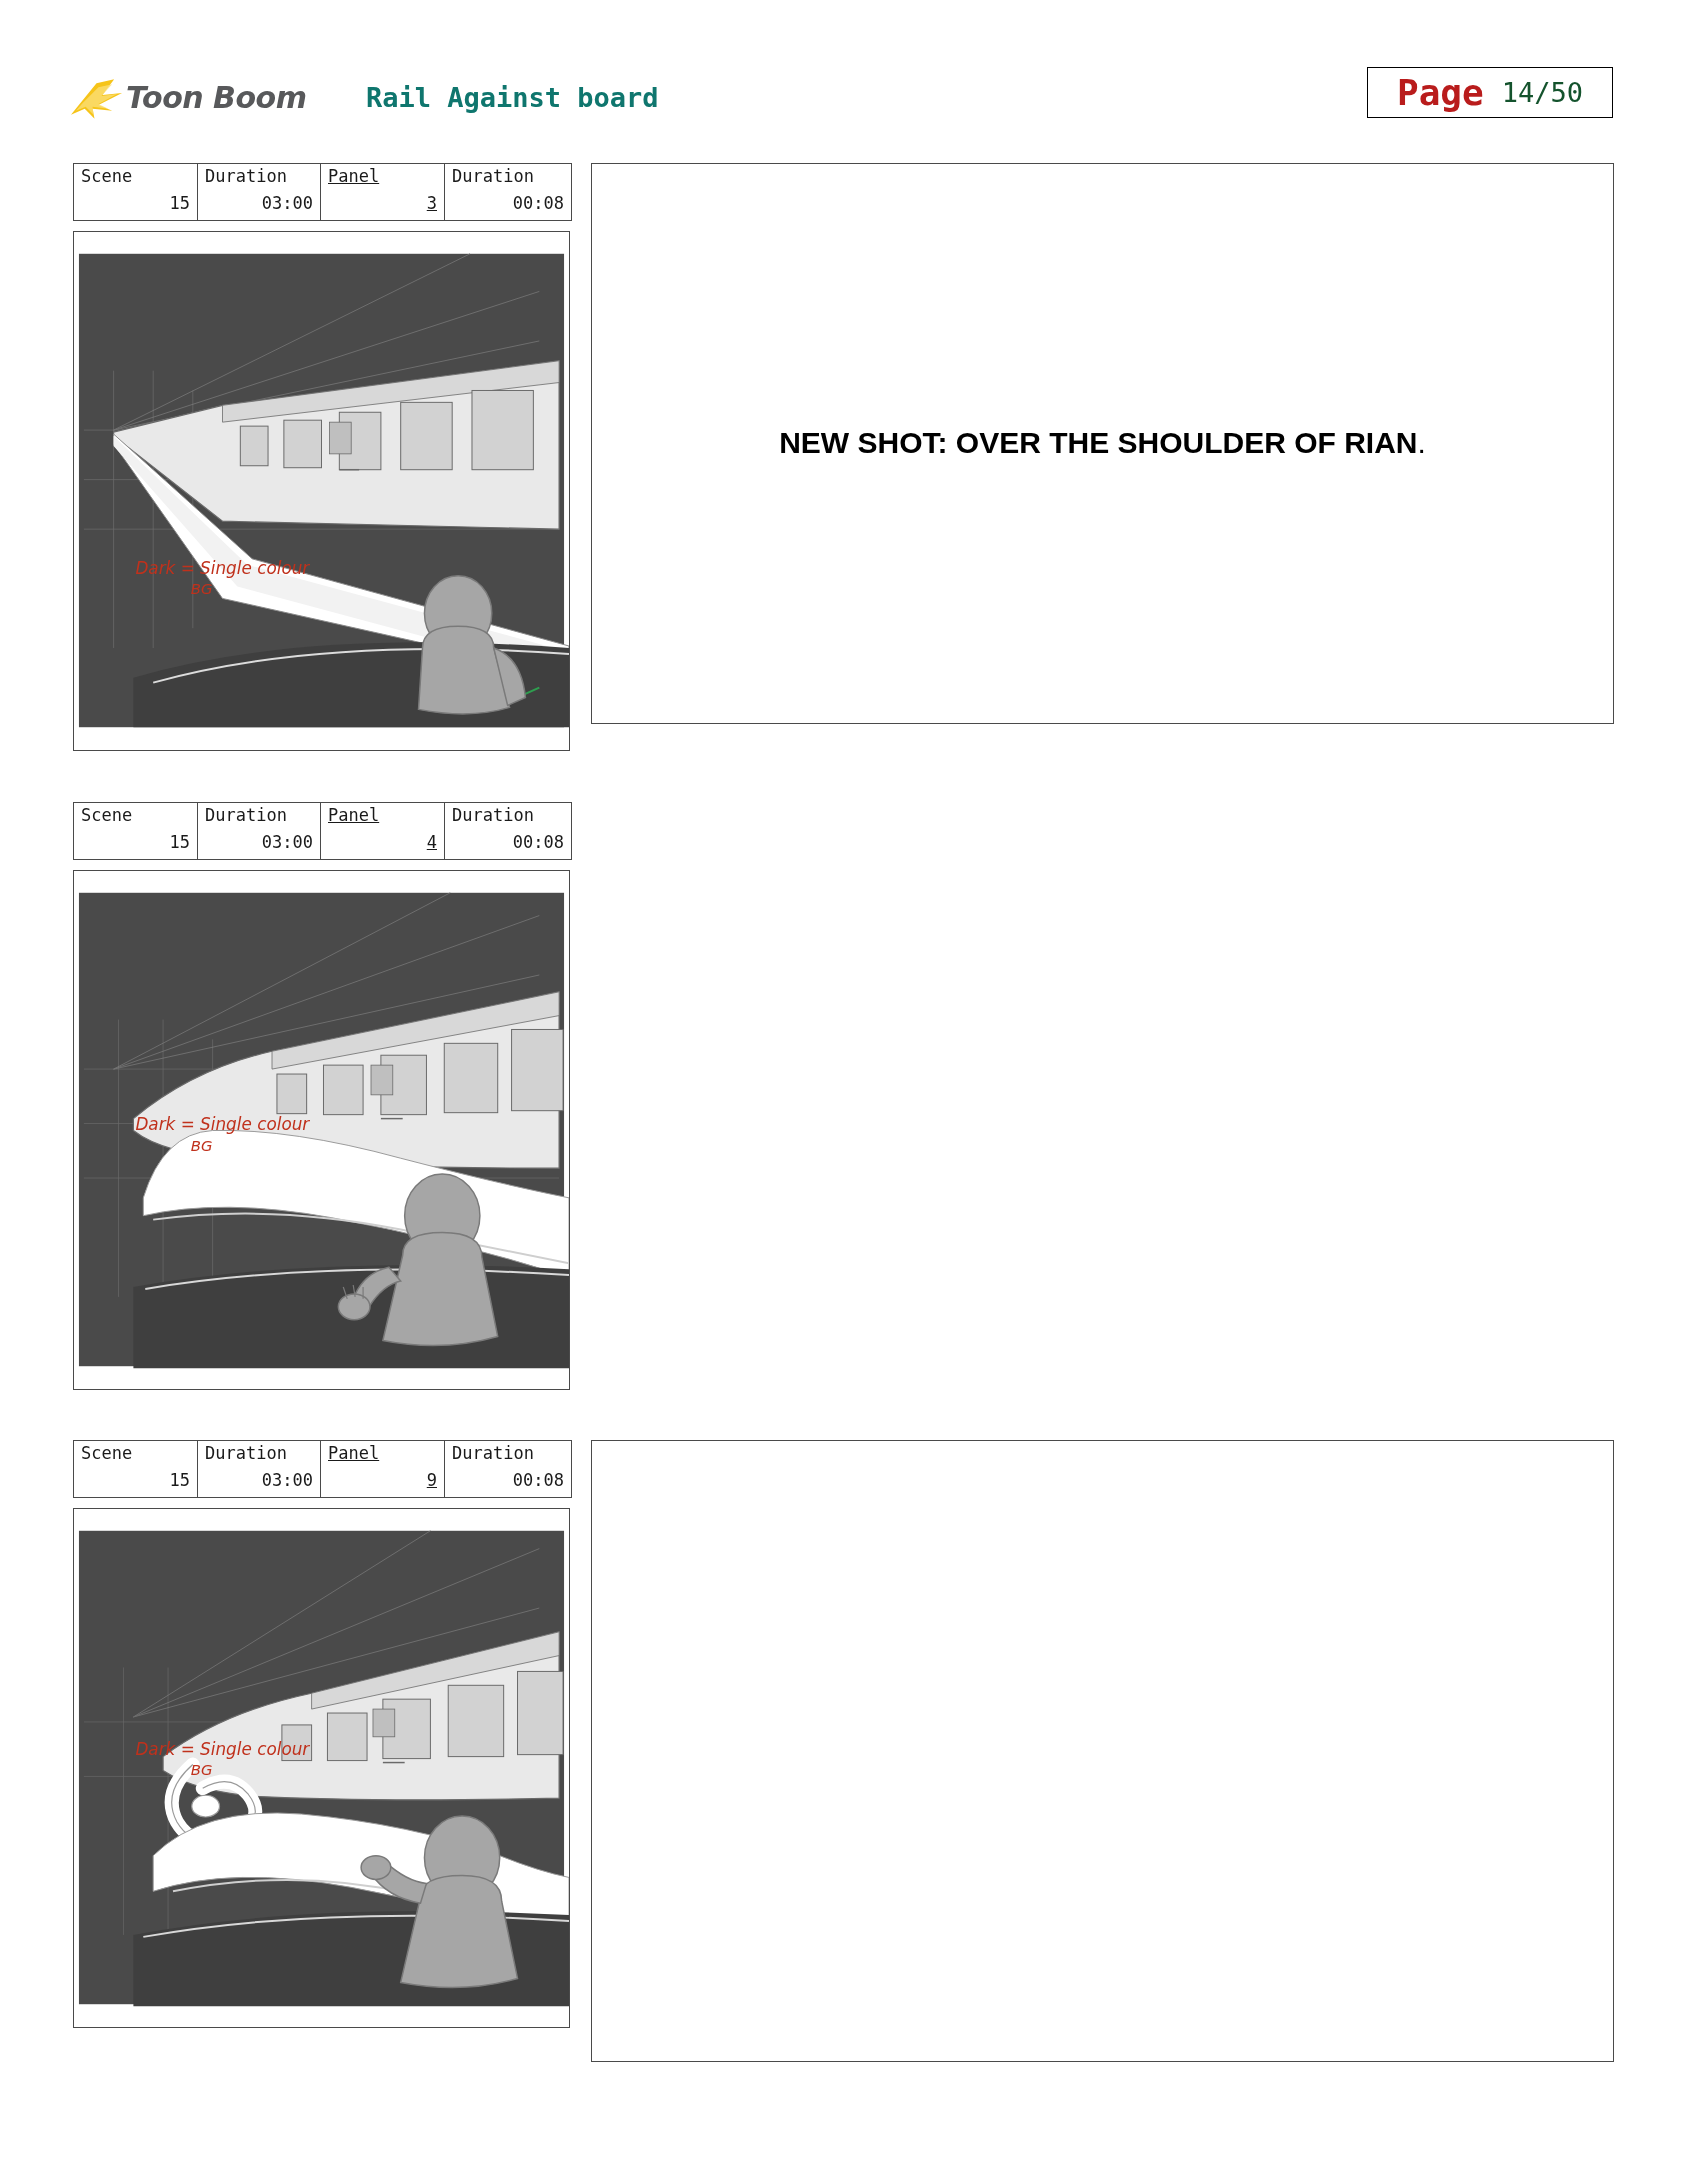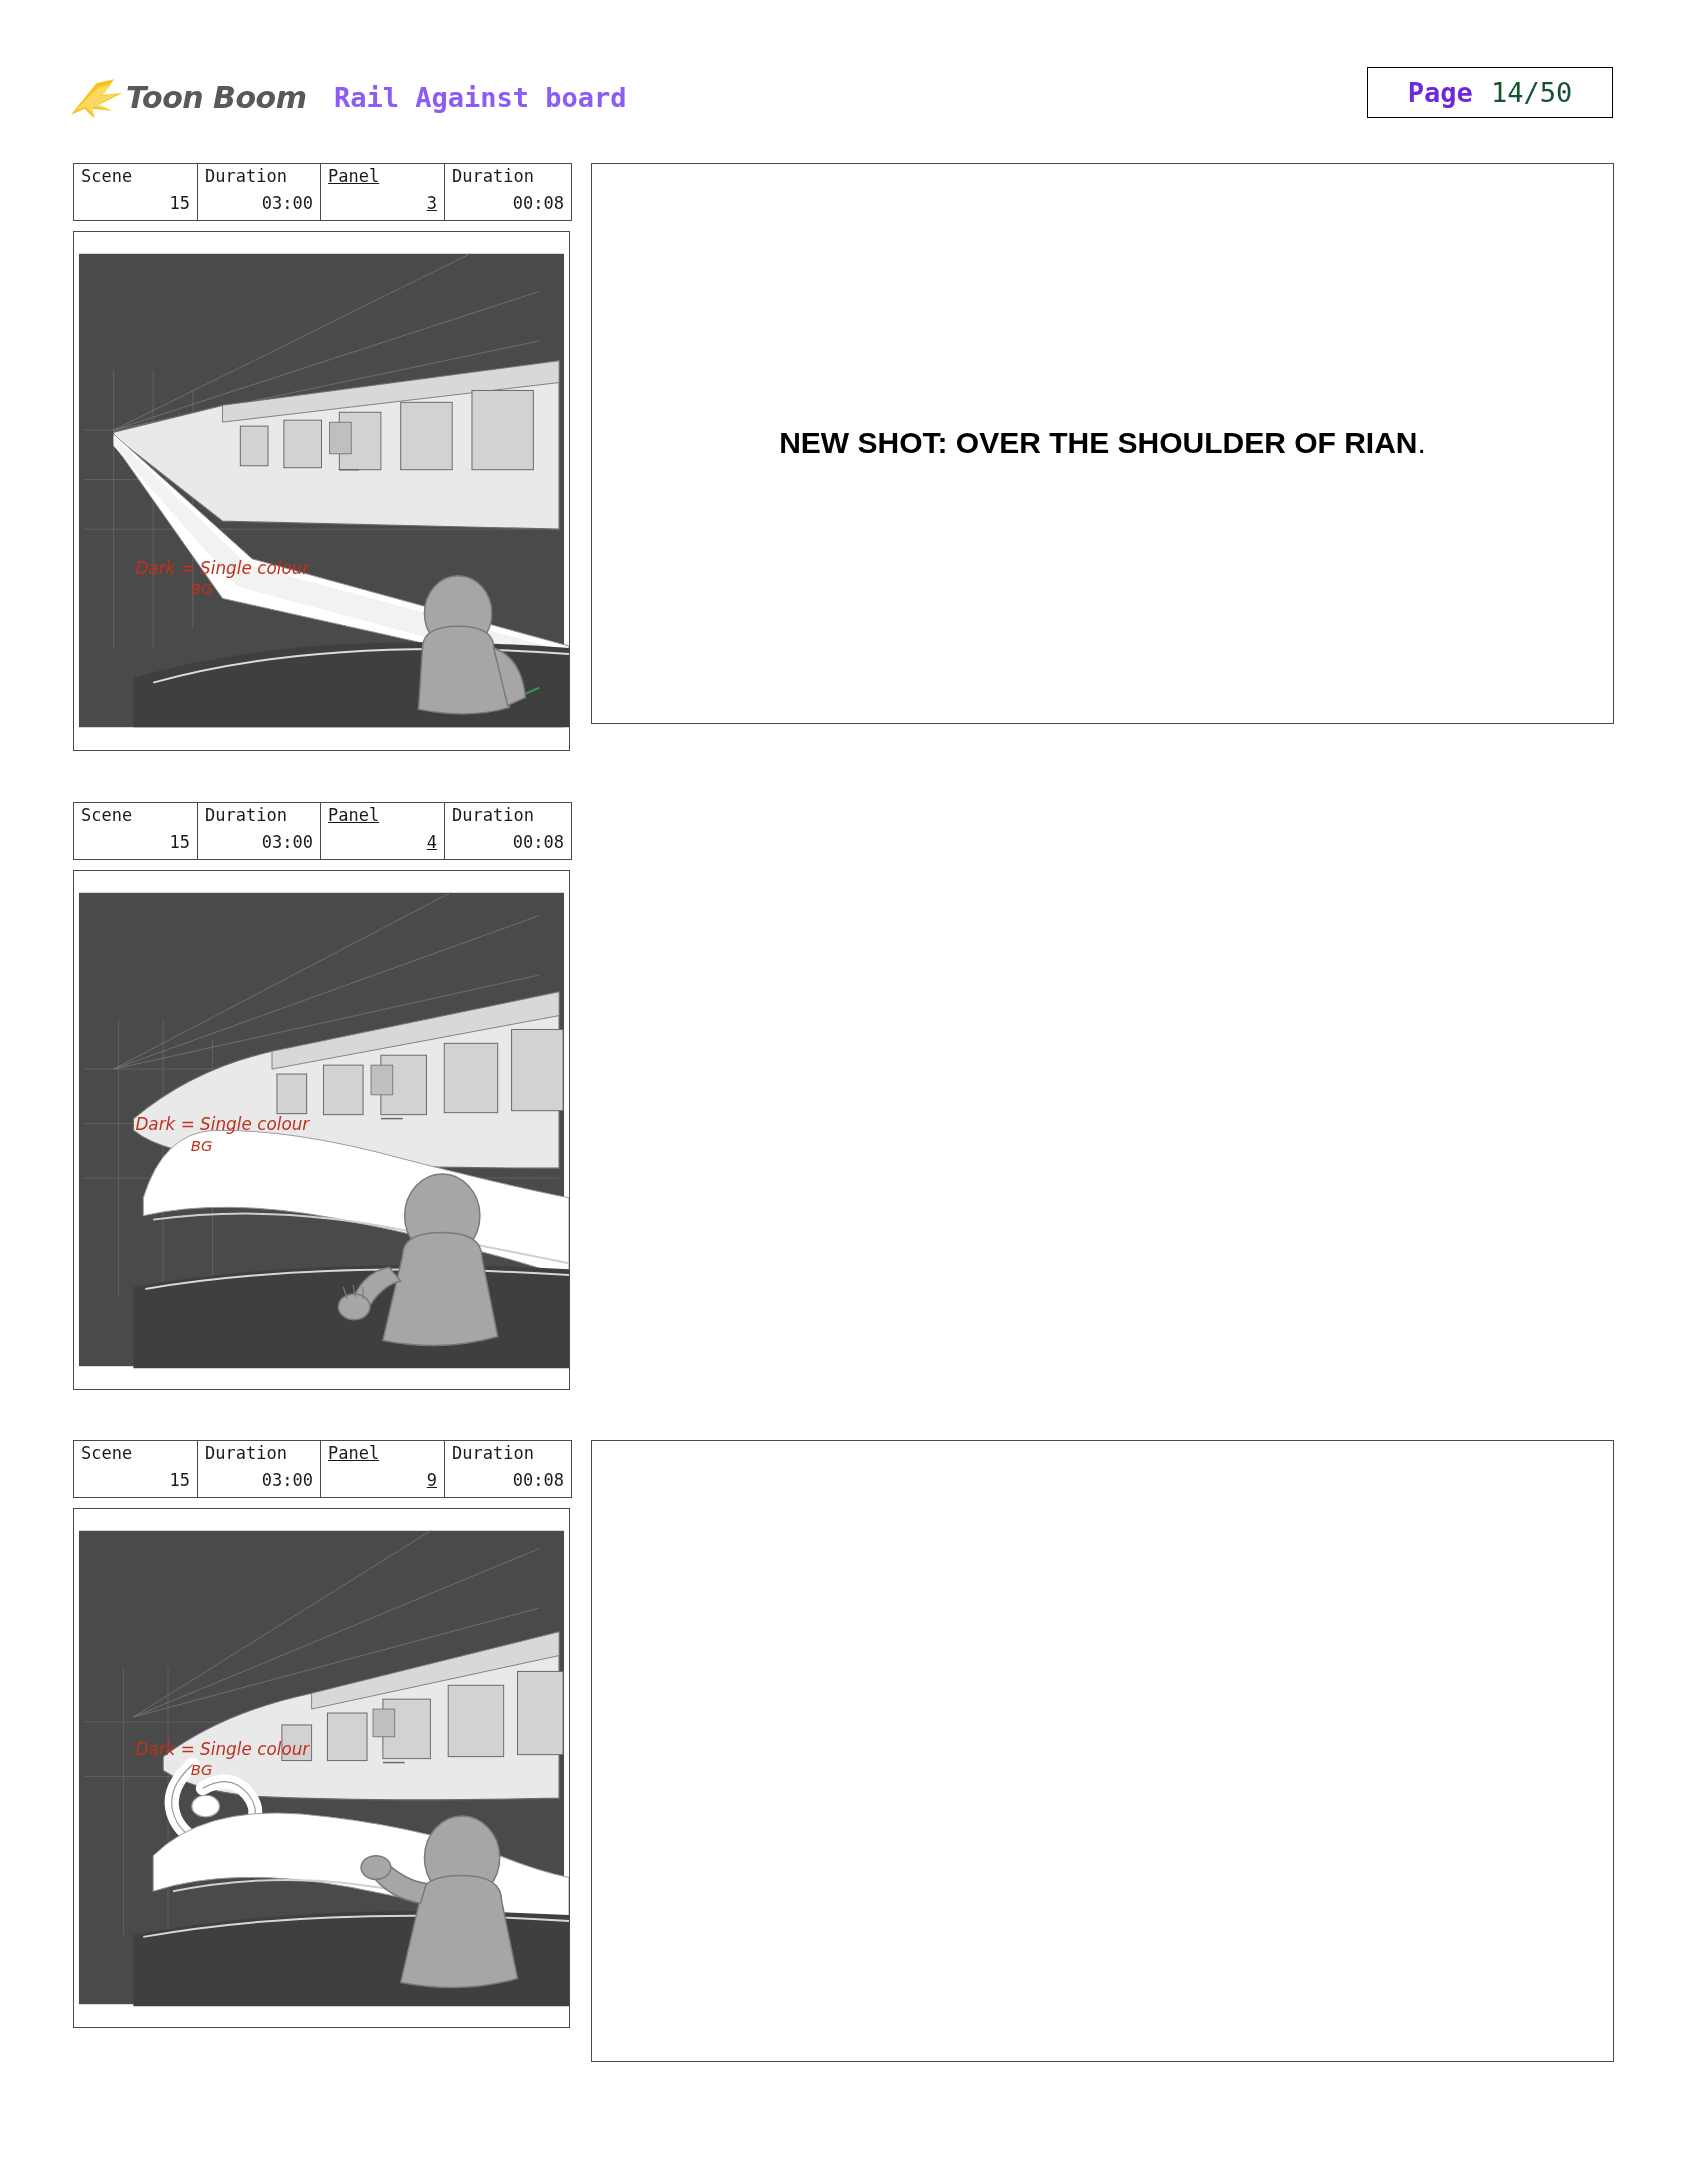--- a/index.html
+++ b/index.html
@@ -37,39 +37,39 @@
     font-size: 30px;
     color: #58595b;
     letter-spacing: -0.5px;
     margin-left: 2px;
     white-space: nowrap;
   }
   .board-title {
     font-family: "DejaVu Sans Mono", monospace;
     font-weight: bold;
     font-size: 27px;
-    color: #8b5cf6;
-    margin-left: 0;
+    color: #0f766e;
+    margin-left: 32px;
     white-space: nowrap;
   }
   .page-box {
     position: absolute;
     right: 0; top: 0;
     width: 246px; height: 51px;
     border: 1px solid #000;
     display: flex;
     align-items: center;
     justify-content: center;
     gap: 18px;
   }
   .page-label {
     font-family: "DejaVu Sans Mono", monospace;
     font-weight: bold;
-    font-size: 27px;
-    color: #6d28d9;
+    font-size: 36px;
+    color: #b91c1c;
   }
   .page-num {
     font-family: "DejaVu Sans Mono", monospace;
     font-size: 27px;
     color: #14532d;
   }
 
   
   .row {
     position: absolute;

